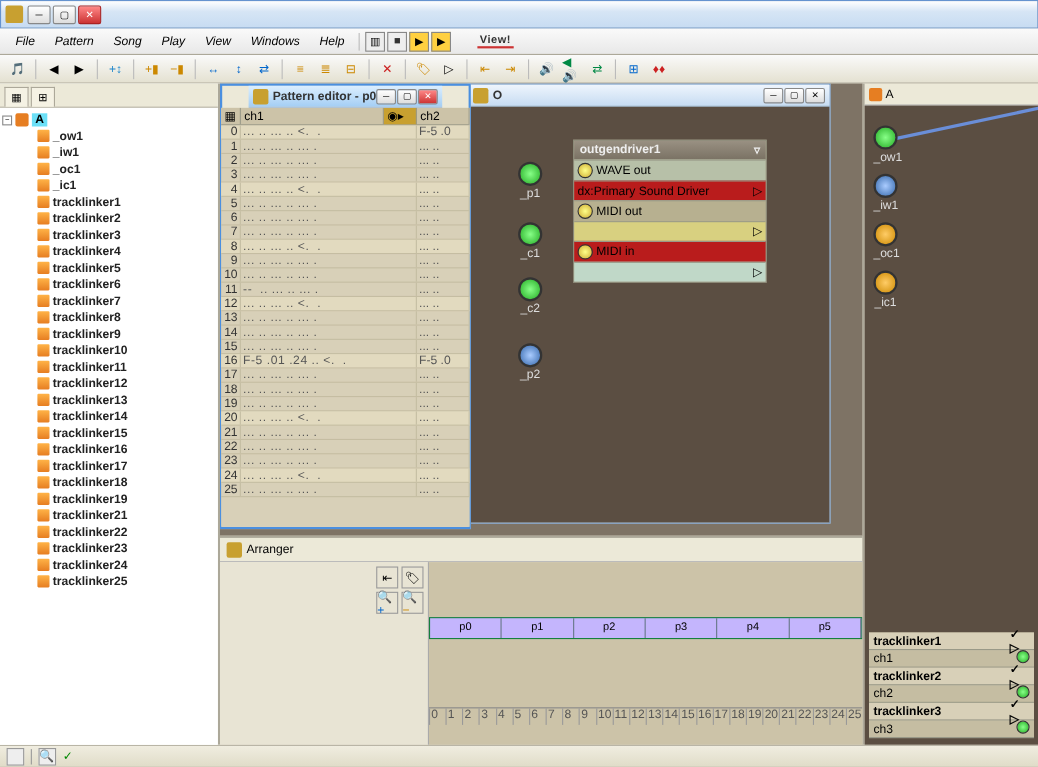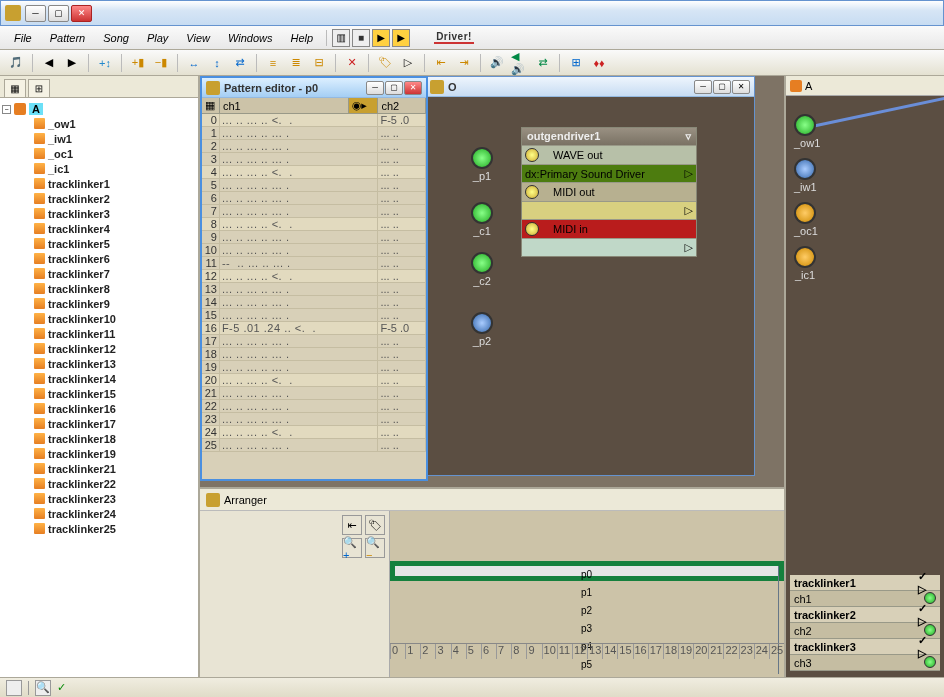--- a/index.html
+++ b/index.html
@@ -62,21 +62,21 @@
 .patrow div { border-right:1px solid #c5bda2; padding:0 2px; color:#555; white-space:pre; }
 .patrow:nth-child(4n+1){ background:#e2dabf; }
 .patrow .rn { width:18px; color:#333; text-align:right; }
 .patrow .c { width:160px; letter-spacing:0.5px; }
 .patrow .c2 { width:48px; }
 
 
 .graphbody { flex:1; background:#5b4e42; position:relative; overflow:auto; }
 .nodebox { position:absolute; background:#b0a890; border:1px solid #887; }
 .nodebox .nbtitle { background:linear-gradient(#999082,#7a7264); color:#eee; font-weight:bold; padding:2px 5px; display:flex;justify-content:space-between; }
-.nodebox .nbrow { display:flex; align-items:center; padding:2px 3px; gap:14px; font-size:10px; border-top:1px solid #998; }
+.nodebox .nbrow { display:flex; align-items:center; padding:2px 3px; gap:3px; font-size:10px; border-top:1px solid #998; }
 .nodeport { position:absolute; text-align:center; font-size:9px; color:#ddd; }
 .nodeport .pdot { width:22px;height:22px; border-radius:50%; margin:0 auto 1px; border:2px solid #333; }
 .pdot.green{background:radial-gradient(#8f8,#2a2);} .pdot.blue{background:radial-gradient(#acf,#36a);}
 
 
 .rightpanel { width:160px; border-left:2px solid #aca899; background:#ece9d8; display:flex;flex-direction:column;}
 .rightpanel .rtitle{height:20px; border-bottom:1px solid #aaa; display:flex;align-items:center;padding:0 4px; gap:3px;}
 .rightbody{flex:1; background:#5b4e42; position:relative; overflow:hidden;}
 .rdot{ position:absolute; text-align:center; font-size:9px; color:#ddd;}
 .rdot .pd{width:22px;height:22px;border-radius:50%;border:2px solid #333;margin-bottom:1px;}
@@ -84,21 +84,21 @@
 .rtable .rtr{display:flex;align-items:center;border-bottom:1px solid #998;height:16px;}
 .rtable .rtr.h{background:#d8d0b8;font-weight:bold;}
 .rtable .rtr div{padding:0 4px;flex:1;}
 
 
 .arranger { position:absolute; left:0;right:0;bottom:0; height:190px; border-top:2px solid #aca899; background:#ece9d8; display:flex;flex-direction:column; }
 .arranger .atitle{height:22px;display:flex;align-items:center;padding:0 6px;gap:4px;border-bottom:1px solid #bbb;}
 .arranger .abody{flex:1;display:flex;}
 .aleft{width:190px;border-right:1px solid #aaa;background:#e8e4d4;padding:4px;display:flex;flex-direction:column;align-items:flex-end;gap:3px;}
 .aright{flex:1;background:#ccc3a8;position:relative;overflow:hidden;}
-.patlane{position:absolute;left:0;right:0;top:50px;height:20px;background:#e5e5e5;border:5px solid #15803d;display:flex;flex-direction:column;}
+.patlane{position:absolute;left:0;right:0;top:50px;height:20px;background:#c4b5fd;border:1px solid #15803d;display:flex;}
 .patlane div{flex:1;border-right:1px solid #678;text-align:center;line-height:18px;font-size:10px;}
 .ruler{position:absolute;left:0;right:0;bottom:18px;height:16px;border-top:1px solid #888;display:flex;font-size:9px;color:#555;}
 .ruler div{flex:1;border-left:1px solid #999;padding-left:1px;}
 
 
 .statusbar{height:20px;background:linear-gradient(#f0ede0,#e0dcc8);border-top:1px solid #aca899;display:flex;align-items:center;padding:0 6px;gap:6px;}
 .statusbar .sbtn{width:16px;height:16px;border:1px solid #999;background:#eee;cursor:pointer;}
 </style>
 </head>
 <body>
@@ -119,21 +119,21 @@
   <span class="menuitem">Play</span>
   <span class="menuitem">View</span>
   <span class="menuitem">Windows</span>
   <span class="menuitem">Help</span>
   <div class="sep"></div>
   <div class="tbicon">▥</div>
   <div class="tbicon" style="color:#333">■</div>
   <div class="tbicon" style="background:#ffd040">▶</div>
   <div class="tbicon" style="background:#ffd040">▶</div>
   <div style="width:20px"></div>
-  <span class="panic">Driver!</span>
+  <span class="panic">View!</span>
 </div>
 
 <div class="toolbar">
   <div class="toolbtn">🎵</div>
   <div class="sep"></div>
   <div class="toolbtn">◀</div>
   <div class="toolbtn">▶</div>
   <div class="sep"></div>
   <div class="toolbtn" style="color:#28c">+↕</div>
   <div class="sep"></div>
@@ -310,21 +310,21 @@
 
         <div class="nodebox" style="left:95px;top:30px;width:176px;">
           <div class="nbtitle">
               <span>outgendriver1</span>
               <span>▿</span>
             </div>
           <div class="nbrow" style="background:#b7c0a8">
               <span style="width:14px;height:14px;background:radial-gradient(#ff8,#ca3);border-radius:50%;border:1px solid #333"></span>
               <span>WAVE out</span>
             </div>
-          <div class="nbrow" style="background:#4d7c0f">
+          <div class="nbrow" style="background:#b91c1c">
               <span style="flex:1">dx:Primary Sound Driver</span>
               <span>▷</span>
             </div>
           <div class="nbrow" style="background:#b7b090">
               <span style="width:14px;height:14px;background:radial-gradient(#ff8,#ca3);border-radius:50%;border:1px solid #333"></span>
               <span>MIDI out</span>
             </div>
           <div class="nbrow" style="background:#d8d080;justify-content:flex-end">
               <span>▷</span>
             </div>
@@ -337,21 +337,21 @@
             </div>
         </div>
 
         <div class="nodeport" style="left:45px;top:50px"><div class="pdot green"></div><span>_p1</span></div>
         <div class="nodeport" style="left:45px;top:105px"><div class="pdot green"></div><span>_c1</span></div>
         <div class="nodeport" style="left:45px;top:155px"><div class="pdot green"></div><span>_c2</span></div>
         <div class="nodeport" style="left:45px;top:215px"><div class="pdot blue"></div><span>_p2</span></div>
       </div>
     </div>
 
-    <div class="childwin active" style="left:0;top:0;width:228px;height:405px;">
+    <div class="childwin active" style="left:0;top:0;width:228px;height:405px;align-items:center;">
       <div class="ctitle">
         <div class="cicon"></div>
         <div class="ctext">Pattern editor - p0</div>
         <div class="cbtns">
           <div class="cbtn">─</div>
           <div class="cbtn">▢</div>
           <div class="cbtn close">✕</div>
         </div>
       </div>
       <div class="patgrid">

